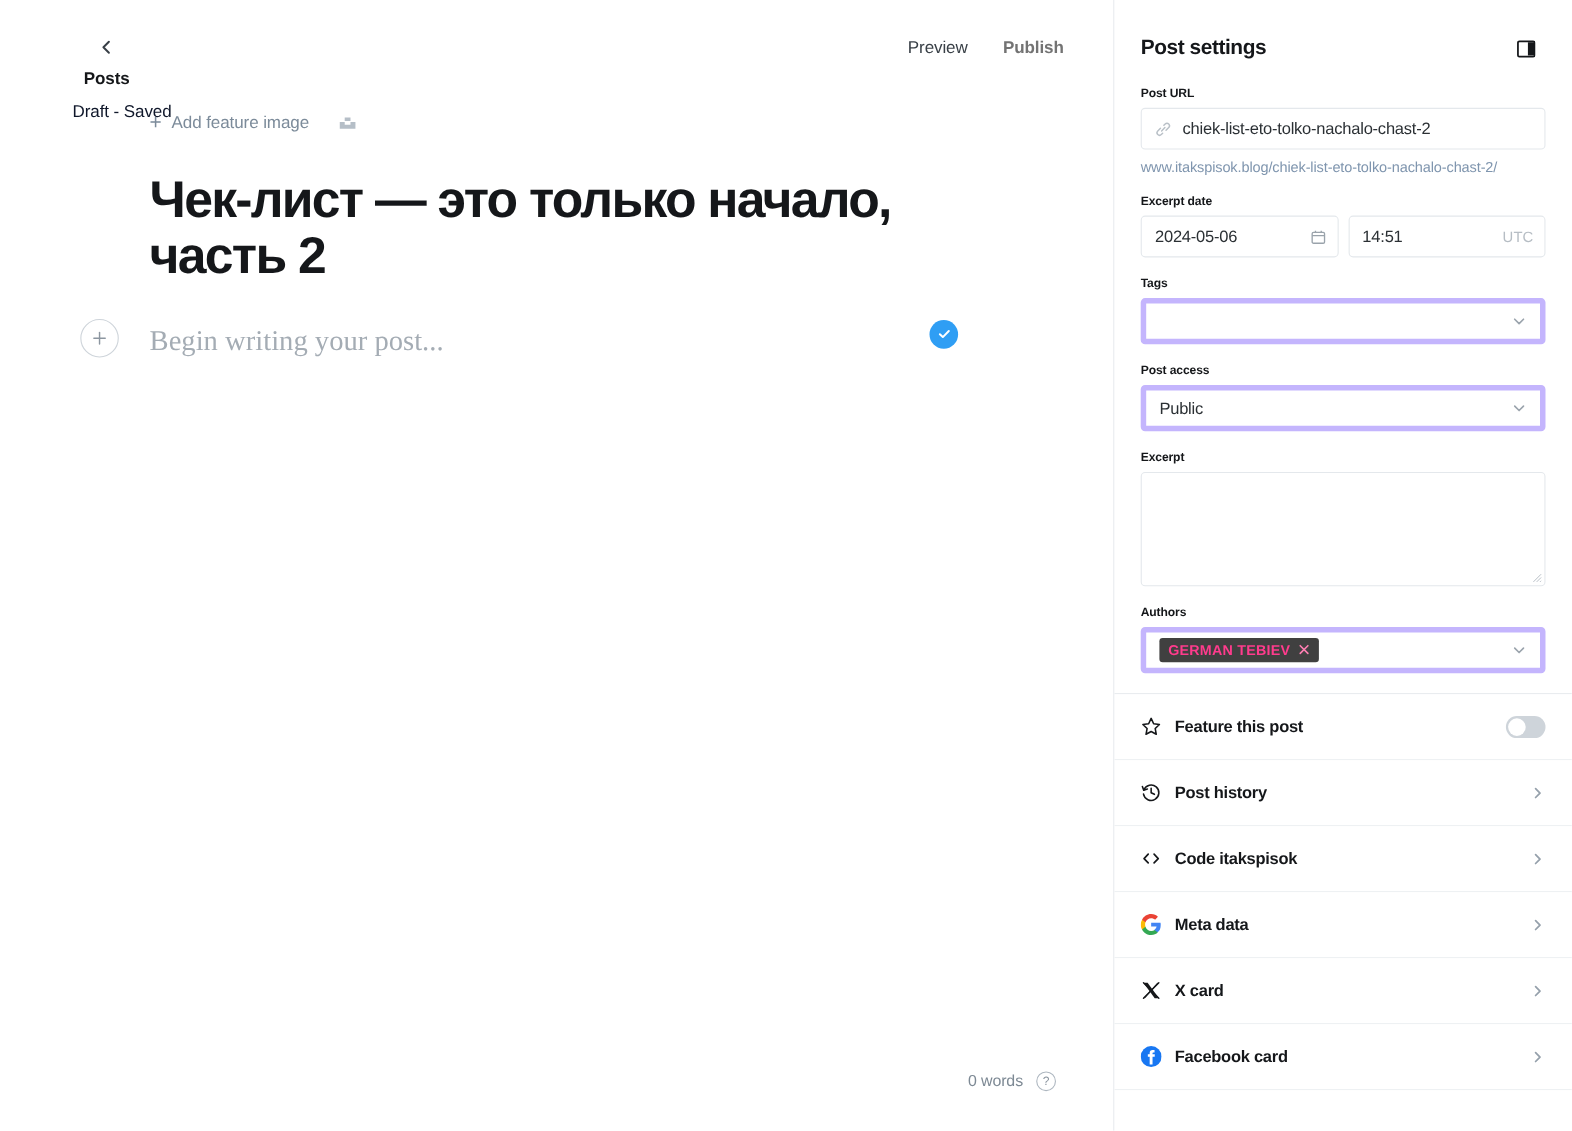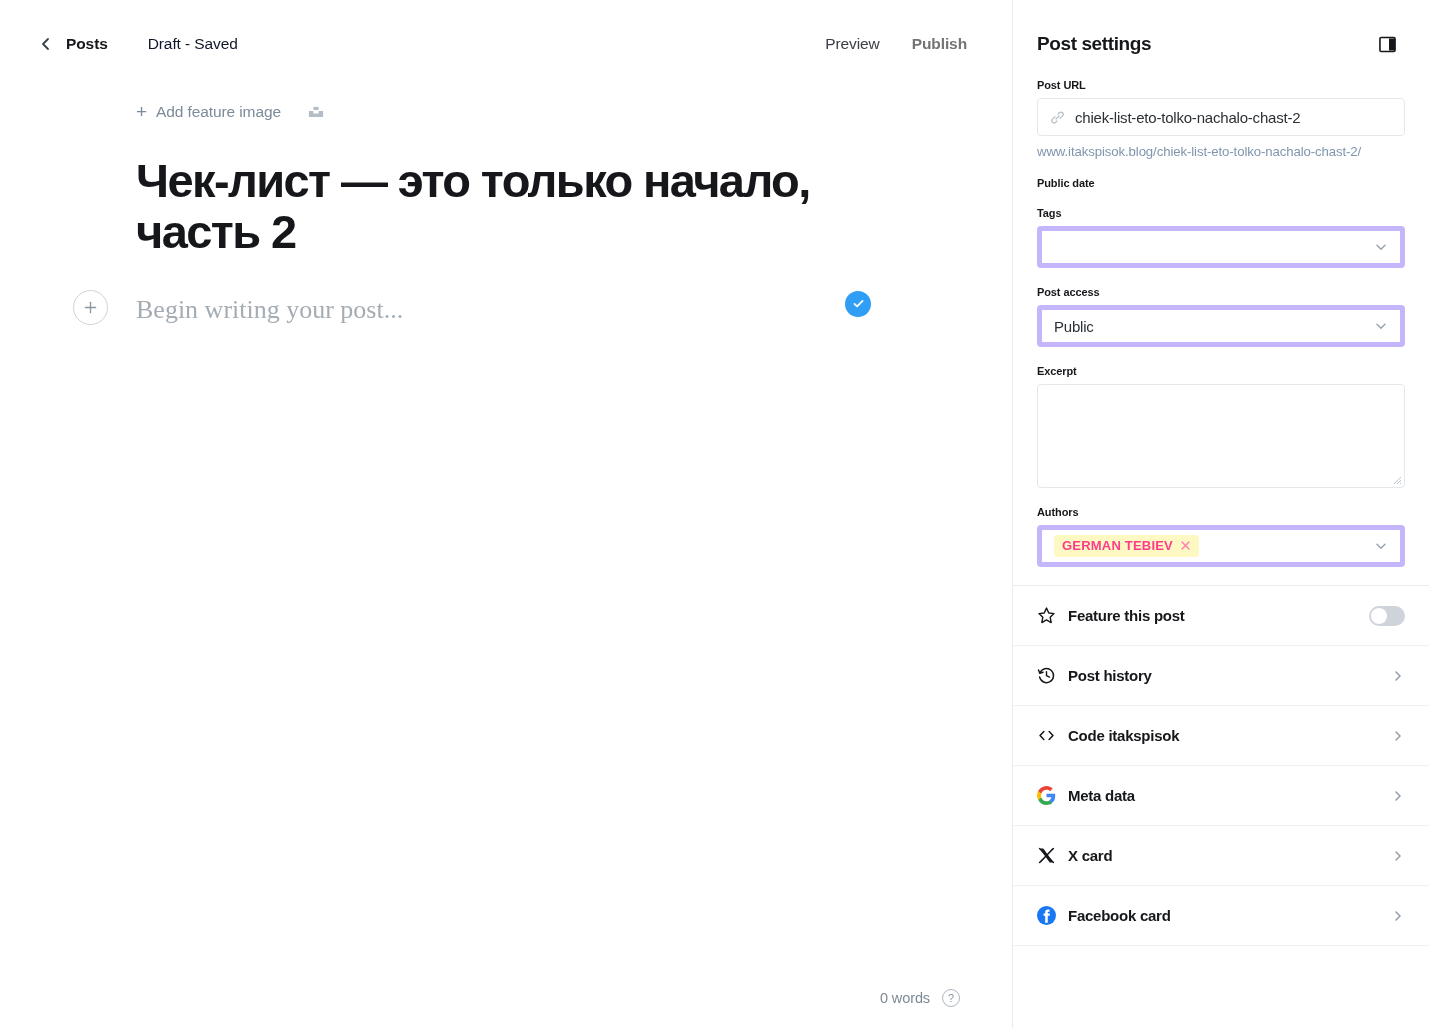--- a/index.html
+++ b/index.html
@@ -20,20 +20,21 @@
     background: #fff;
     flex: 0 0 1012px;
   }
   .ed-topbar {
     position: absolute; top: 0; left: 0; right: 0; height: 94px;
     display: flex; align-items: flex-start;
   }
   .ed-topbar-left {
     display: flex; align-items: center; gap: 12px;
     padding: 35px 0 0 38px;
+    flex-direction: column;
   }
   .back-chevron {
     width: 16px; height: 16px; display: block; color: #394047;
     cursor: pointer;
   }
   .posts-link {
     font-size: 15.5px; font-weight: 700; color: #15171a;
     letter-spacing: -0.1px; cursor: pointer;
   }
   .draft-status {
@@ -100,21 +101,21 @@
   }
   .check-badge {
     position: absolute; left: 845px; top: 3px;
     width: 26px; height: 26px; border-radius: 50%;
     background: #2f9ef4; display: flex; align-items: center; justify-content: center;
     cursor: pointer;
   }
   .check-badge svg { width: 13px; height: 13px; color: #fff; }
 
   .wordcount-row {
-    position: absolute; bottom: 21px; right: 52px;
+    position: absolute; bottom: 36px; right: 52px;
     display: flex; align-items: center; gap: 12px;
   }
   .wordcount-text { font-size: 14.5px; color: #7d8994; letter-spacing: -0.1px; }
   .help-circle {
     width: 18px; height: 18px; border-radius: 50%;
     border: 1px solid #aeb7c0; color: #8b959f;
     font-size: 11px; display: flex; align-items: center; justify-content: center;
     cursor: pointer; font-weight: 400;
   }
 
@@ -178,21 +179,21 @@
   .excerpt-box {
     position: relative;
     height: 104px; border: 1px solid #e4e8ec; border-radius: 4px; background: #fff;
   }
   .resize-grip {
     position: absolute; right: 2px; bottom: 2px; width: 12px; height: 12px;
     cursor: nwse-resize; color: #b7bec5;
   }
   .author-chip {
     display: inline-flex; align-items: center; gap: 7px;
-    background: #fef9c3; border-radius: 3px;
+    background: #404040; border-radius: 3px;
     padding: 3px 8px 4px 8px;
   }
   .author-chip-name {
     font-size: 13px; font-weight: 700; color: #ff3b8d;
     letter-spacing: 0.2px;
   }
   .chip-x { width: 11px; height: 11px; color: #ff7fb3; cursor: pointer; }
 
   .sb-divider { height: 1px; background: #e9ecef; margin-top: 8px; }
 
@@ -302,21 +303,36 @@
             <path d="M6.4 9.6l3.2-3.2"></path>
             <path d="M8.6 4.2l1.3-1.3a2.4 2.4 0 0 1 3.4 3.4l-2.6 2.6"></path>
             <path d="M7.4 11.8l-1.3 1.3a2.4 2.4 0 0 1-3.4-3.4l2.6-2.6"></path>
           </svg>
           <span class="input-text" placeholder="post-url">chiek-list-eto-tolko-nachalo-chast-2</span>
         </div>
         <a class="helper-link">www.itakspisok.blog/chiek-list-eto-tolko-nachalo-chast-2/</a>
       </div>
 
       <div class="field">
-        <div class="field-label">Public date</div>
+        <div class="field-label">Excerpt date</div>
+        <div class="date-row">
+          <div class="date-box">
+            <span class="date-val">2024-05-06</span>
+            <svg class="cal-icon" viewBox="0 0 16 16" fill="none" stroke="currentColor" stroke-width="1.3">
+              <rect x="2" y="3.4" width="12" height="10.6" rx="1.3"></rect>
+              <line x1="2" y1="6.6" x2="14" y2="6.6"></line>
+              <line x1="5.2" y1="1.9" x2="5.2" y2="4.1"></line>
+              <line x1="10.8" y1="1.9" x2="10.8" y2="4.1"></line>
+            </svg>
+          </div>
+          <div class="date-box">
+            <span class="date-val">14:51</span>
+            <span class="tz-label">UTC</span>
+          </div>
+        </div>
       </div>
 
       <div class="field">
         <div class="field-label">Tags</div>
         <div class="select-box empty">
           <span class="select-val"></span>
           <svg class="chev-down" viewBox="0 0 14 14" fill="none" stroke="currentColor" stroke-width="1.5" stroke-linecap="round" stroke-linejoin="round">
             <polyline points="3,5.2 7,9.2 11,5.2"></polyline>
           </svg>
         </div>

